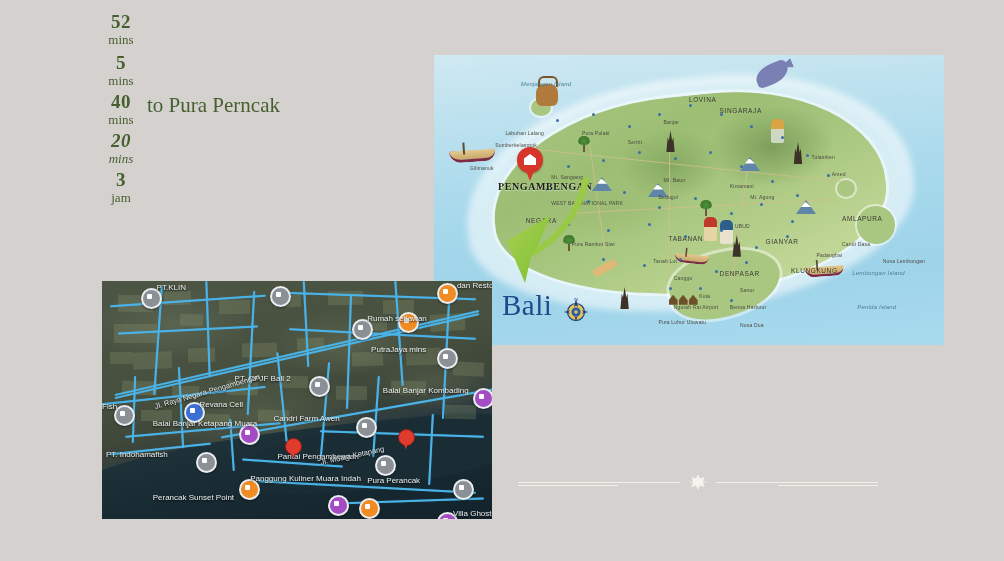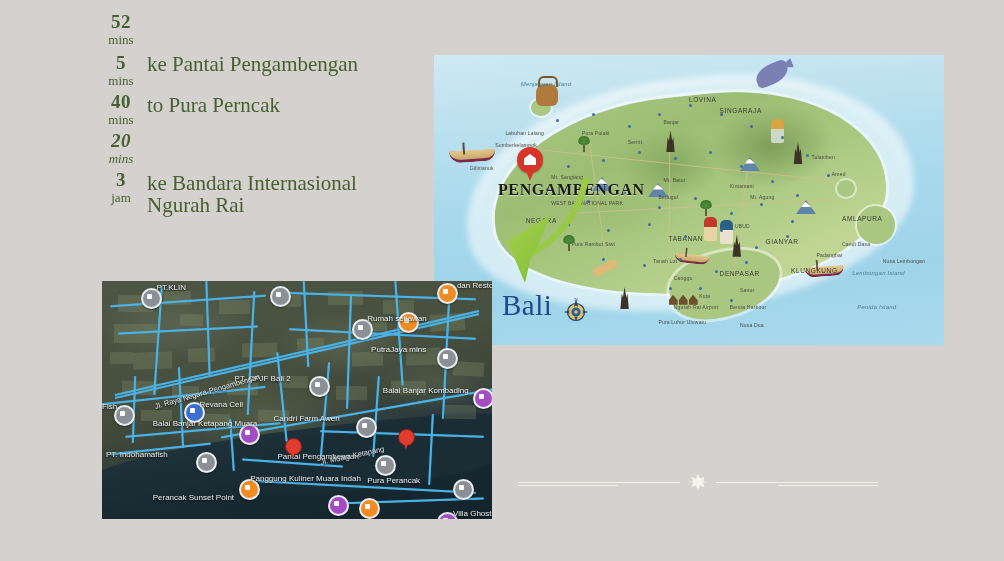--- a/index.html
+++ b/index.html
@@ -101,21 +101,21 @@
   .mlbl.big{font-size:6.5px;color:#3a3a33;letter-spacing:.6px;}
   .mlbl.sea{color:#4c7f92;font-style:italic;font-size:6px;}
 
   .pin{position:absolute;left:83px;top:92px;width:26px;height:34px;}
   .pin .head{position:absolute;left:0;top:0;width:26px;height:26px;border-radius:50%;
      background:#d8352a;box-shadow:0 1px 2px rgba(0,0,0,.3);}
   .pin .tip{position:absolute;left:7px;top:19px;width:12px;height:15px;background:#d8352a;
      clip-path:polygon(0 0,100% 0,50% 100%);}
   .pin .house{position:absolute;left:7px;top:7px;width:12px;height:11px;background:#fff;
      clip-path:polygon(50% 0,100% 42%,100% 100%,0 100%,0 42%);}
-  .pin-label{position:absolute;left:64px;top:126px;color:#1b1b16;font-size:16px;font-weight:bold;
+  .pin-label{position:absolute;left:64px;top:126px;color:#1b1b16;font-size:10px;font-weight:bold;
      letter-spacing:.6px;text-shadow:0 1px 1px rgba(255,255,255,.6);}
 
   
   .arrow-wrap{position:absolute;left:455px;top:175px;width:140px;height:115px;}
   .arrow-wrap svg{display:block;}
 
   
   .bali-label{position:absolute;left:502px;top:289px;color:#20498c;font-size:29px;letter-spacing:.5px;}
   .compass{position:absolute;left:561px;top:295px;width:30px;height:30px;}
 
@@ -172,21 +172,20 @@
         <span class="num">52</span>
         <span class="unit">mins</span>
       </div>
     </div>
 
     <div class="dist-row r2">
       <div class="dur">
         <span class="num">5</span>
         <span class="unit">mins</span>
       </div>
-      <div class="dest">ke Pantai Pengambengan</div>
     </div>
 
     <div class="dist-row r3">
       <div class="dur">
         <span class="num">40</span>
         <span class="unit">mins</span>
       </div>
       <div class="dest">to Pura Perncak</div>
     </div>
 
@@ -195,21 +194,20 @@
         <span class="num">20</span>
         <span class="unit">mins</span>
       </div>
     </div>
 
     <div class="dist-row r5">
       <div class="dur">
         <span class="num">3</span>
         <span class="unit">jam</span>
       </div>
-      <div class="dest">ke Bandara Internasional Ngurah Rai</div>
     </div>
 
   </div>
 
   <div class="bali-map">
     <div class="sea-glow"></div>
     <div class="shelf"></div>
     <div class="shelf2"></div>
     <div class="island"></div>
     <div class="pen-sw"></div>

